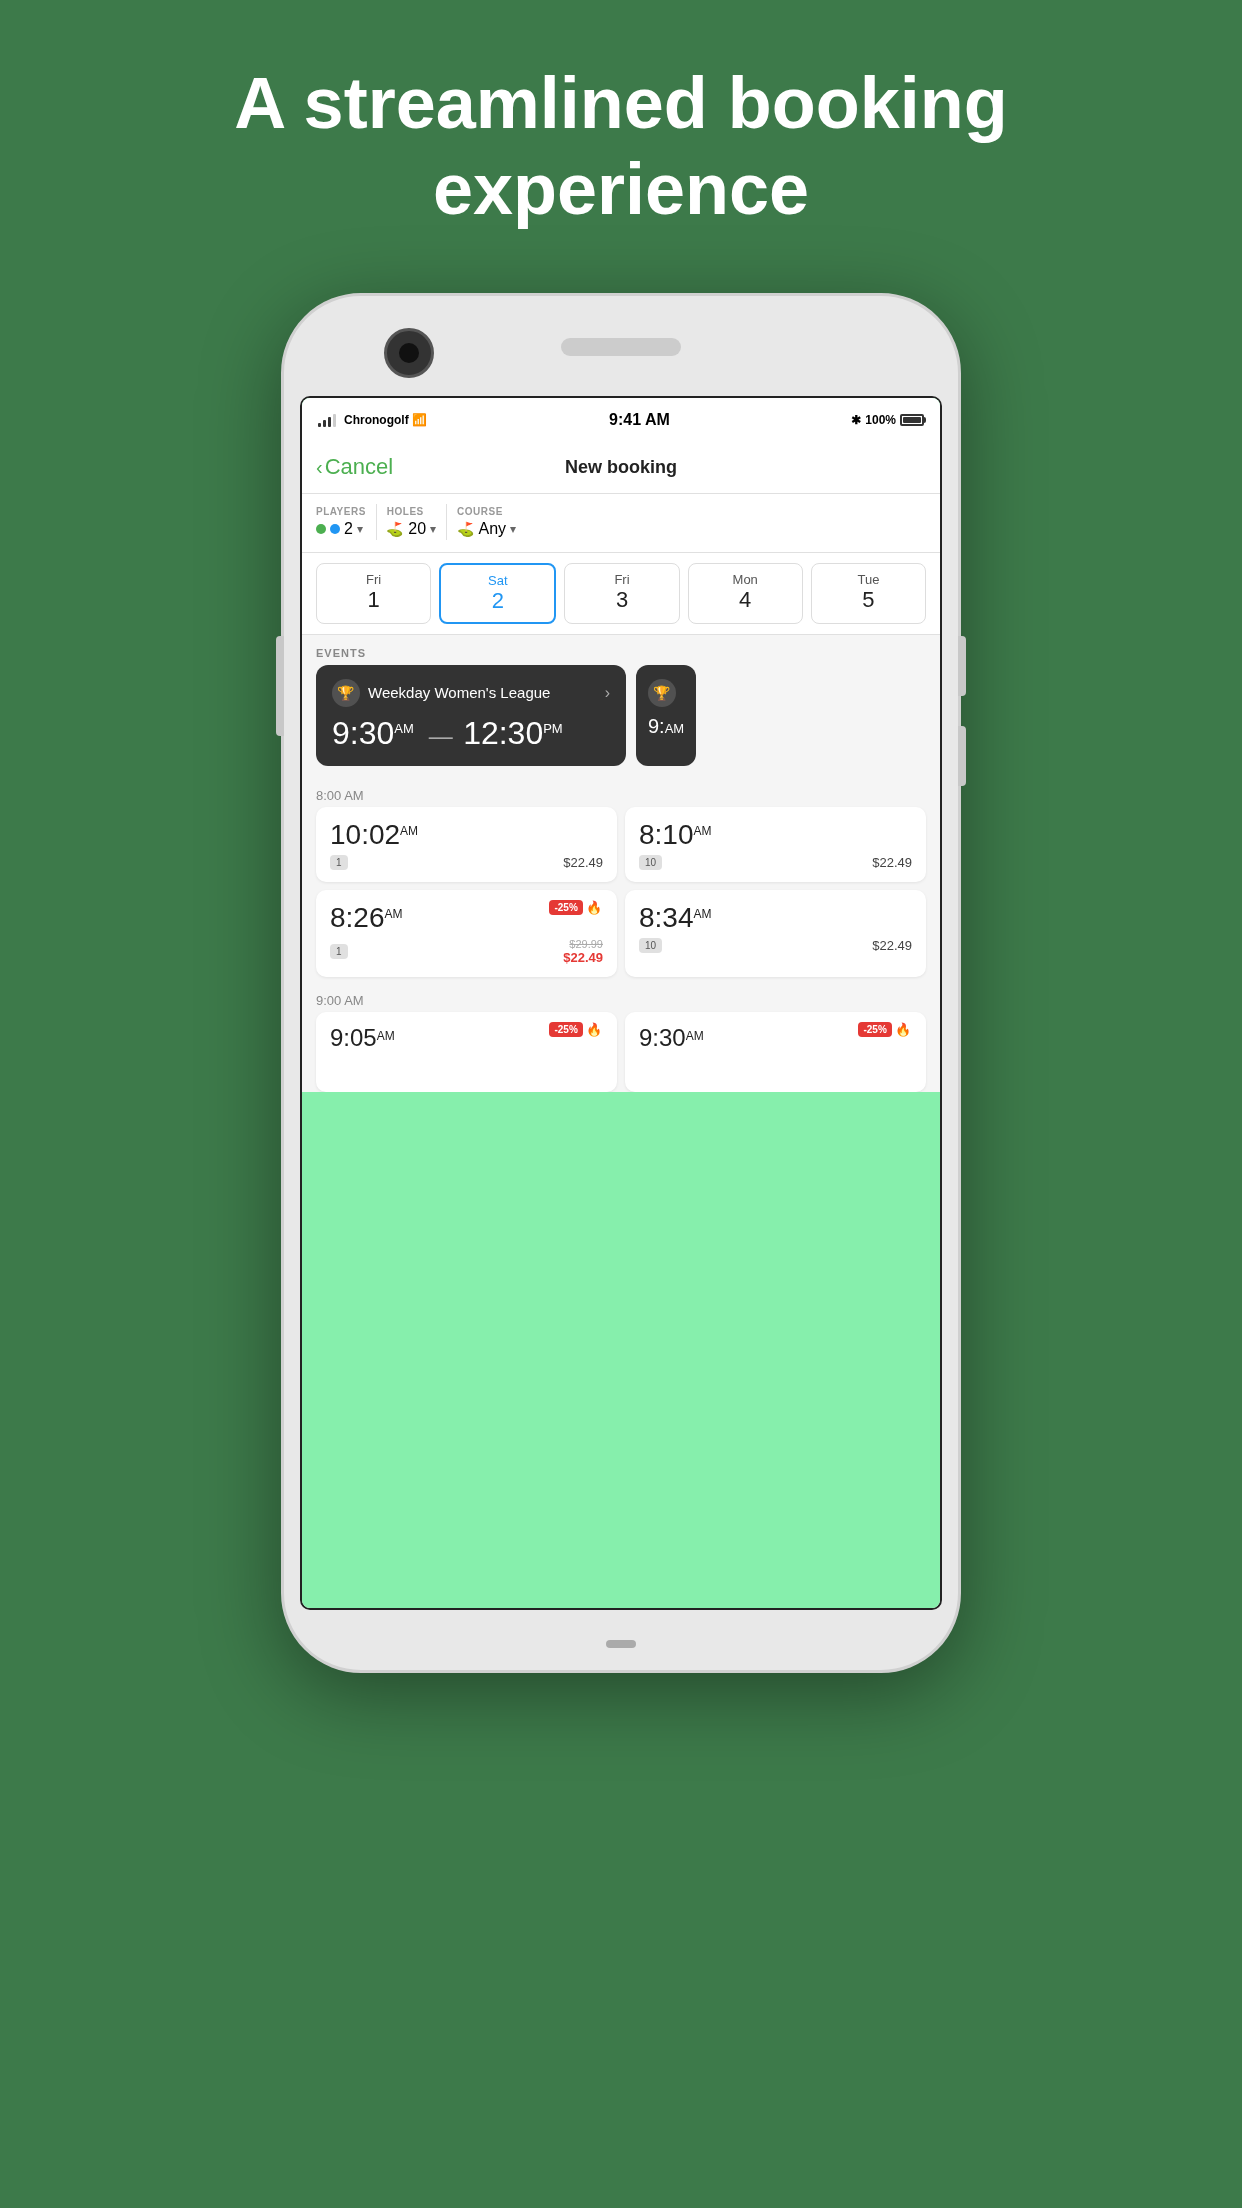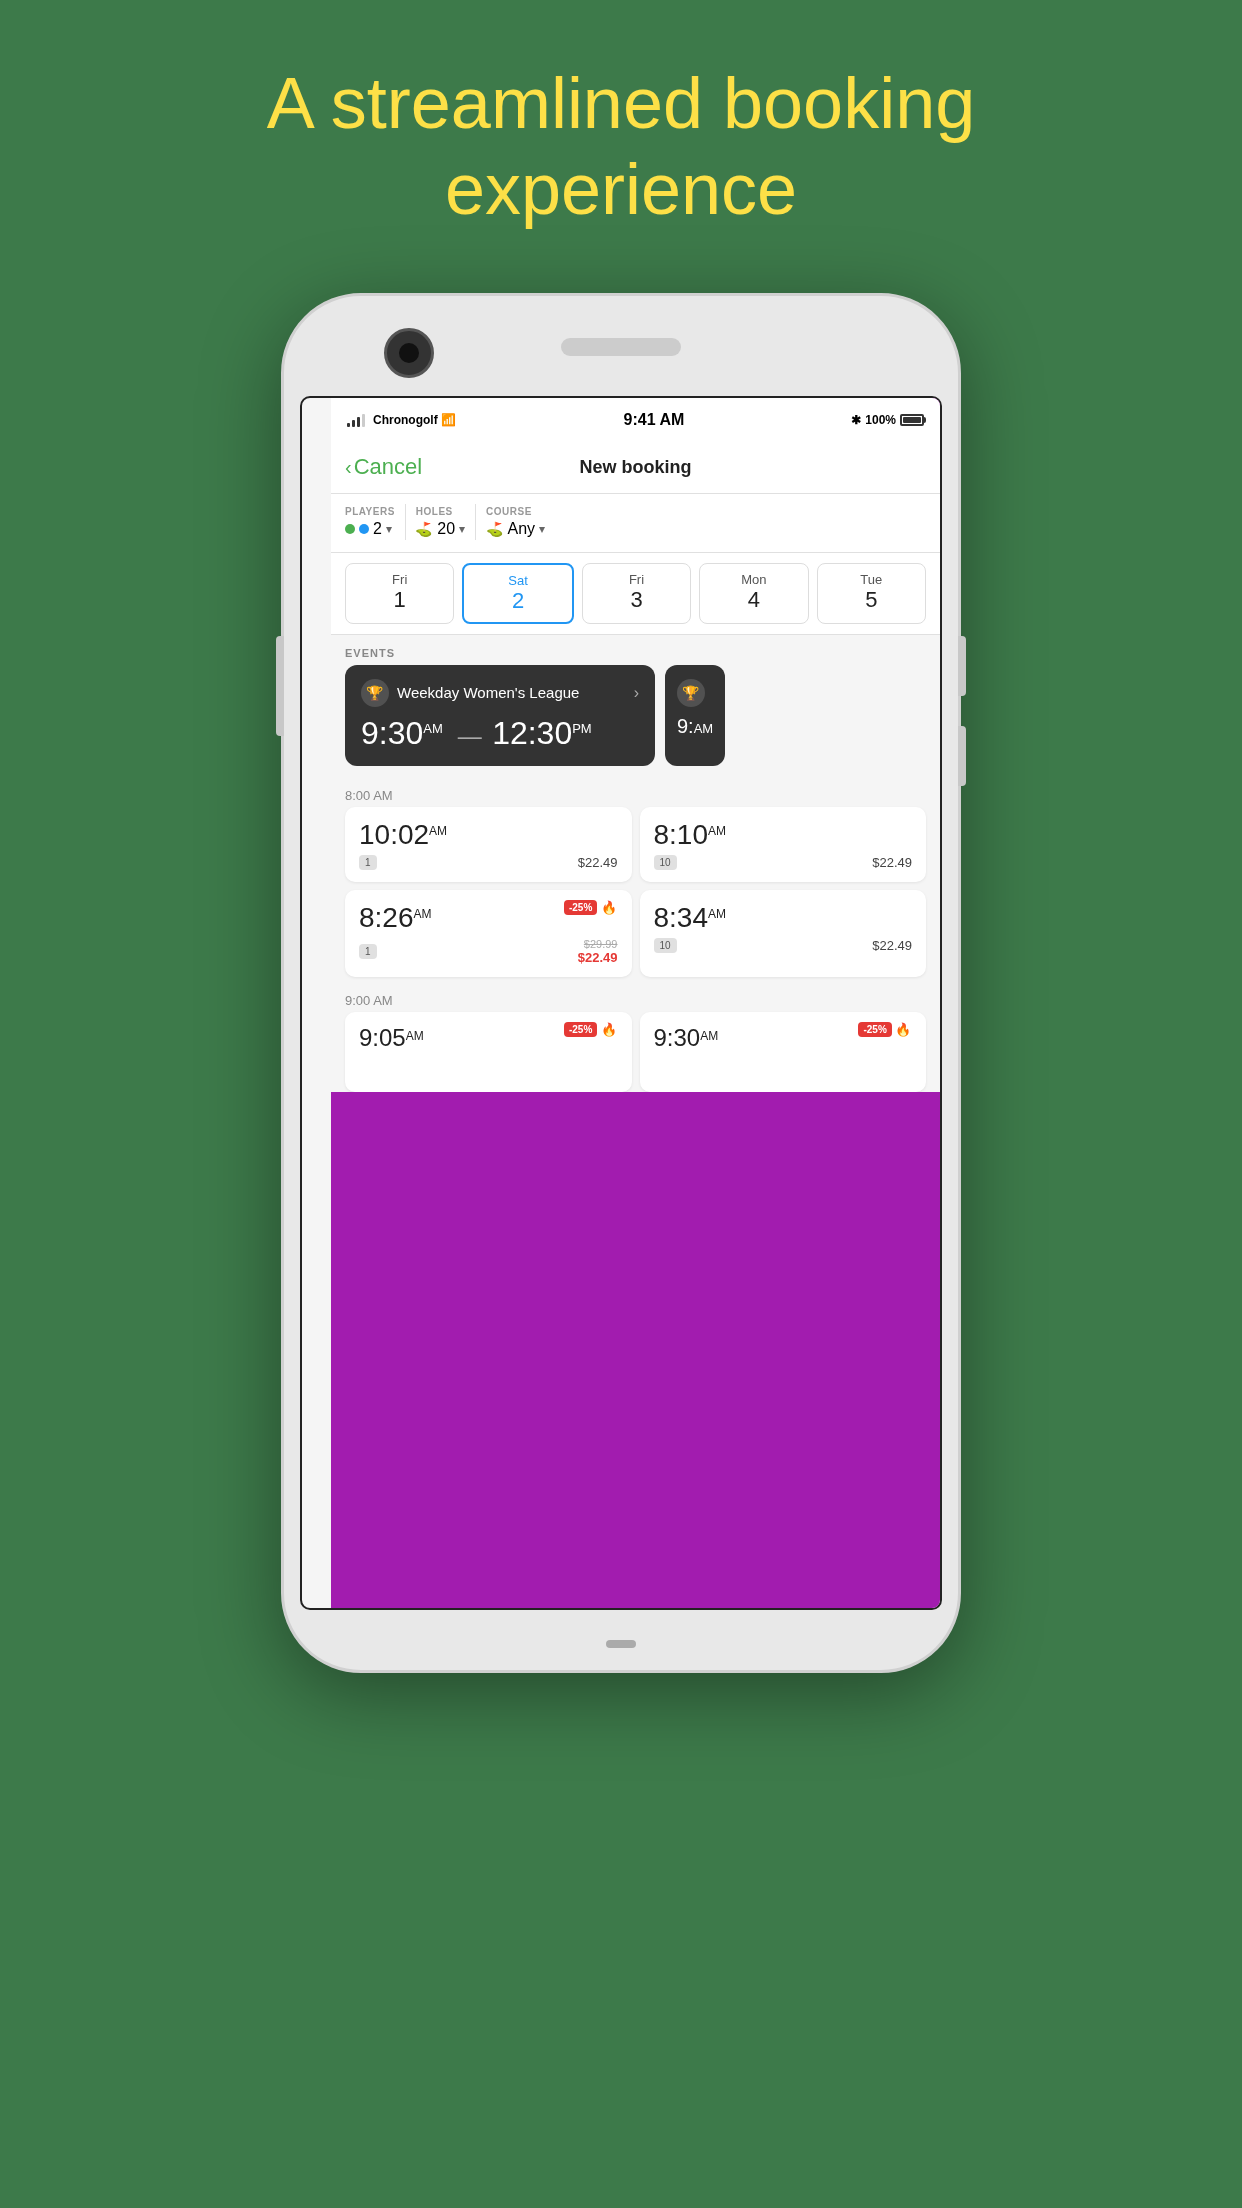--- a/index.html
+++ b/index.html
@@ -9,23 +9,23 @@
       background-color: #3d7a4a;
       font-family: -apple-system, 'Helvetica Neue', Arial, sans-serif;
       display: flex;
       flex-direction: column;
       align-items: center;
       overflow: hidden;
     }
 
     
     .tagline {
-      color: #fde047;
+      color: #ffffff;
       font-size: 72px;
-      font-weight: 400;
+      font-weight: 700;
       text-align: center;
       margin-top: 60px;
       line-height: 1.2;
       width: 800px;
     }
 
     
     .phone-container {
       margin-top: 60px;
       position: relative;
@@ -493,22 +493,21 @@
       box-shadow: 0 1px 3px rgba(0,0,0,0.08);
       height: 80px;
       overflow: hidden;
       position: relative;
     }
 
     
     .screen-scroll {
       height: 100%;
       overflow: hidden;
-      background: #a21caf;
-      margin-left: 29px;
+      background: #86efac;
     }
 
     .nav-section {
       background: white;
     }
   </style>
 </head>
 <body>
 
 <div class="tagline">

